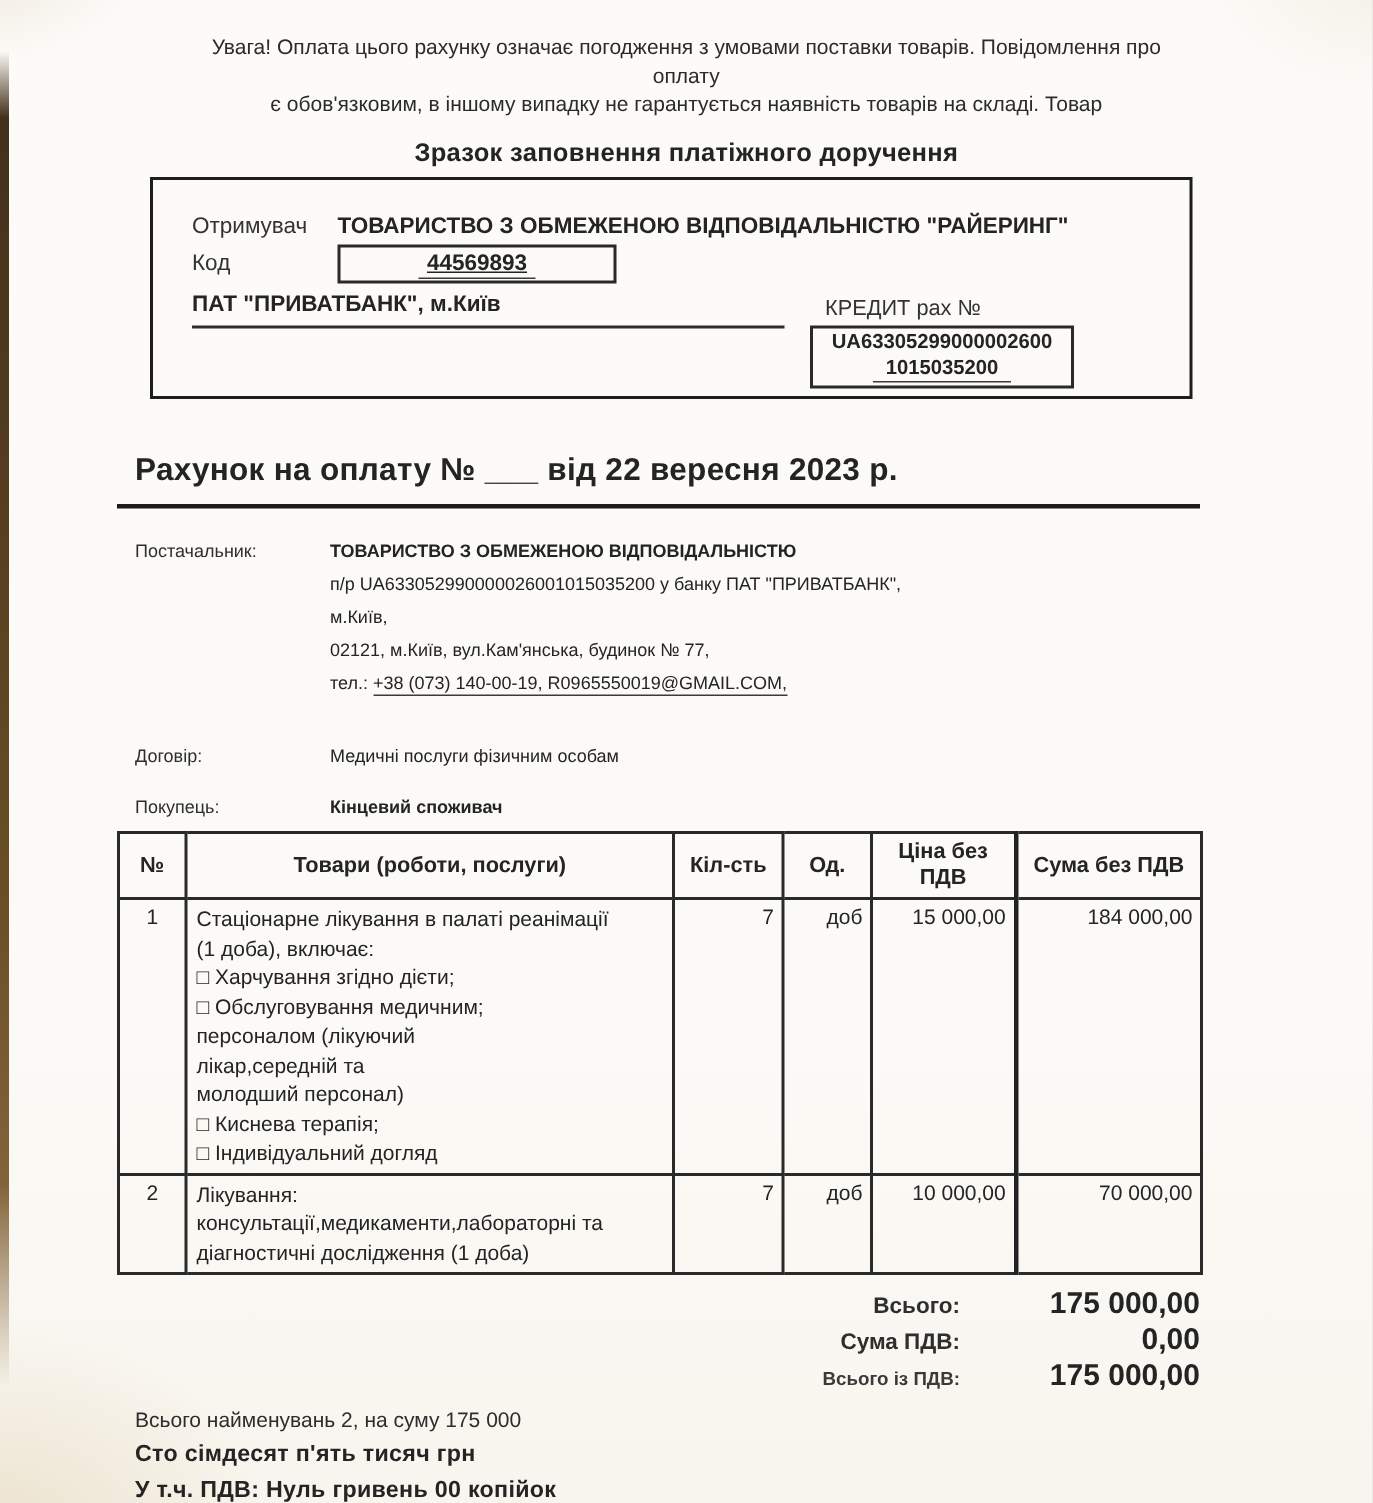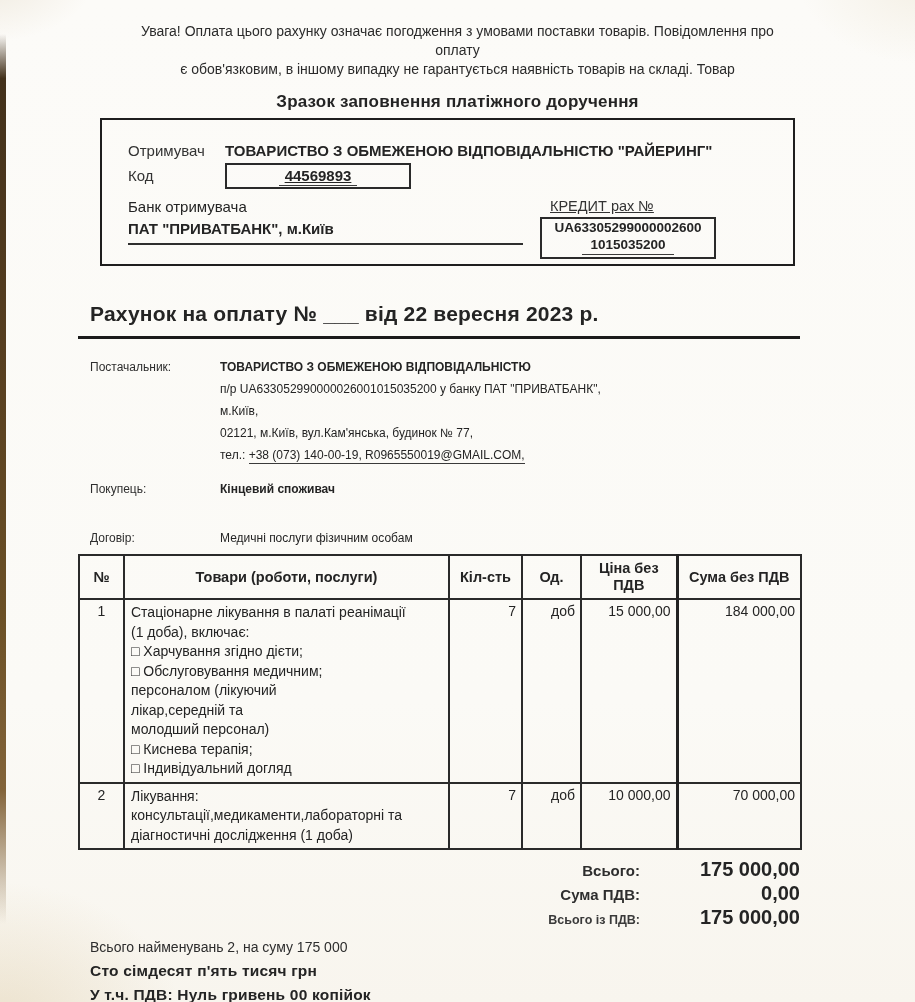--- a/index.html
+++ b/index.html
@@ -86,21 +86,20 @@
     width: 395px;
     font-weight: bold;
     border-bottom: 2px solid #2e2e2e;
     padding-bottom: 6px;
   }
   .credit-lbl {
     position: absolute;
     top: 78px; left: 448px;
     font-size: 14.5px;
     color: #333;
-    text-decoration: underline;
   }
   .credit-box {
     position: absolute;
     top: 97px; left: 438px;
     width: 176px;
     border: 2px solid #2a2a2a;
     text-align: center;
     font-weight: bold;
     font-size: 13.5px;
     line-height: 17px;
@@ -183,21 +182,20 @@
       <div class="pay-row">
         <span class="pay-lbl">Отримувач</span>
         <span class="b">ТОВАРИСТВО З ОБМЕЖЕНОЮ ВІДПОВІДАЛЬНІСТЮ "РАЙЕРИНГ"</span>
       </div>
       <div class="pay-row">
         <span class="pay-lbl">Код</span>
         <span class="code-box">
           <span class="u-val">44569893</span>
         </span>
       </div>
-      <div class="bank-lbl">Банк отримувача</div>
       <span class="bank-name">ПАТ "ПРИВАТБАНК", м.Київ</span>
       <div class="credit-lbl">КРЕДИТ рах №</div>
       <div class="credit-box">
         <div>UA63305299000002600</div>
         <div><span class="credit-line2">1015035200</span></div>
       </div>
     </div>
 
     <div class="invoice-title">Рахунок на оплату №  ___  від 22 вересня 2023 р.</div>
 
@@ -208,27 +206,27 @@
           <div class="b">ТОВАРИСТВО З ОБМЕЖЕНОЮ ВІДПОВІДАЛЬНІСТЮ</div>
           <div>п/р UA633052990000026001015035200 у банку ПАТ "ПРИВАТБАНК",</div>
           <div>м.Київ,</div>
           <div>02121, м.Київ, вул.Кам'янська, будинок № 77,</div>
           <div>
             <span>тел.:</span>
             <span class="phone-underline">+38 (073) 140-00-19, R0965550019@GMAIL.COM,</span>
           </div>
         </div>
       </div>
+      <div class="party party-contract">
+        <div class="party-label">Договір:</div>
+        <div class="party-value">Медичні послуги фізичним особам</div>
+      </div>
       <div class="party party-buyer">
         <div class="party-label">Покупець:</div>
         <div class="party-value b">Кінцевий споживач</div>
-      </div>
-      <div class="party party-contract">
-        <div class="party-label">Договір:</div>
-        <div class="party-value">Медичні послуги фізичним особам</div>
       </div>
     </div>
 
     <table class="items">
       <colgroup>
         <col style="width:45px">
           <col style="width:325px">
           <col style="width:73px">
         <col style="width:59px">
           <col style="width:96px">

